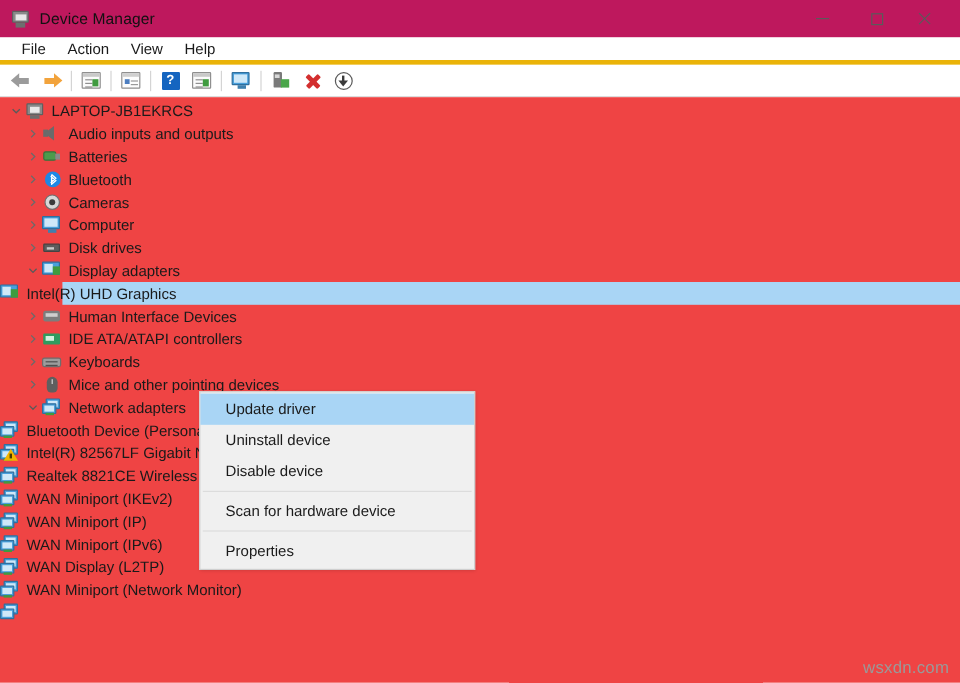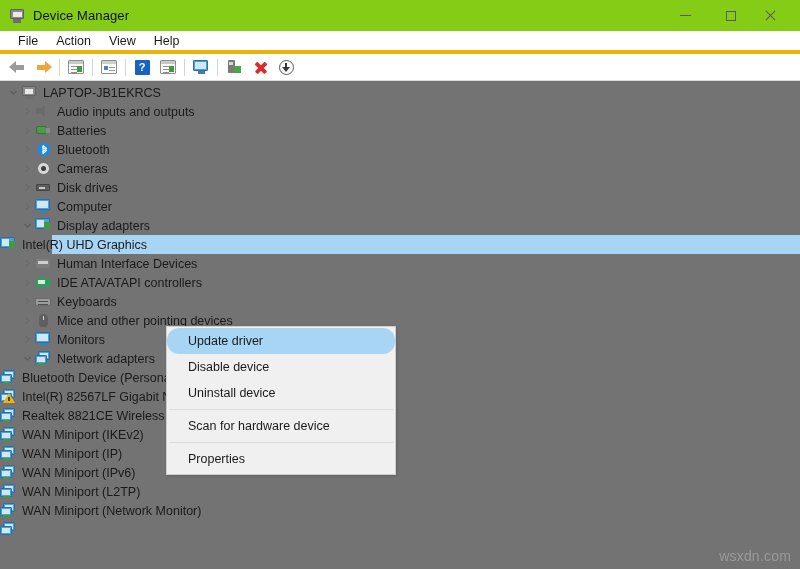--- a/index.html
+++ b/index.html
@@ -12,21 +12,21 @@
     color: #1a1a1a;
     overflow: hidden;
     position: relative;
   }
 
   
   .titlebar {
     height: 31px;
     display: flex;
     align-items: center;
-    background: #84cc16;
+    background: #be185d;
     position: relative;
   }
   .app-icon {
     width: 16px; height: 16px;
     margin-left: 9px; margin-right: 8px;
     position: relative;
     flex: 0 0 auto;
   }
   .app-icon .mon {
     position: absolute; left: 1px; top: 1px;
@@ -186,21 +186,21 @@
     width: 0; height: 0;
     border-left: 4px solid transparent; border-right: 4px solid transparent;
     border-top: 5px solid #3a3a3a;
   }
 
   
   .tree {
     position: relative;
     height: 488px;
     overflow: hidden;
-    background: #737373;
+    background: #ef4444;
     padding-top: 2px;
   }
   .node {
     height: 19px;
     display: flex; align-items: center;
     position: relative;
     white-space: nowrap;
   }
   .node .chev {
     width: 15px; flex: 0 0 15px;
@@ -313,21 +313,20 @@
     padding: 1px 0 2px 0;
     z-index: 20;
   }
   .ctx-item {
     height: 26px;
     display: flex; align-items: center;
     padding-left: 21px;
     font-size: 12.5px;
     color: #1a1a1a;
     position: relative;
-    border-radius: 12px;
   }
   .ctx-item.hover { background: #a9d5f5; }
   .ctx-item.bold { font-weight: normal; }
   .ctx-sep {
     height: 1px; background: #dcdcdc;
     margin: 3px 2px 3px 2px;
   }
 
   .watermark {
     position: absolute;
@@ -497,41 +496,41 @@
     <span class="nlabel">Cameras</span>
   </div>
 
   <div class="node lvl1">
     <span class="chev">
       <svg width="9" height="9" viewBox="0 0 9 9">
           <path d="M3 1.5 L6 4.5 L3 7.5" fill="none" stroke="#6a6a6a" stroke-width="1.1"></path>
         </svg>
     </span>
     <span class="nicon">
-        <i class="g-disk"></i>
-      </span>
-    <span class="nlabel">Disk drives</span>
-  </div>
-
-  <div class="node lvl1">
-    <span class="chev">
-      <svg width="9" height="9" viewBox="0 0 9 9">
-          <path d="M3 1.5 L6 4.5 L3 7.5" fill="none" stroke="#6a6a6a" stroke-width="1.1"></path>
-        </svg>
-    </span>
-    <span class="nicon">
         <i class="g-mon"></i>
         <i class="g-monst"></i>
       </span>
     <span class="nlabel">Computer</span>
   </div>
 
   <div class="node lvl1">
     <span class="chev">
       <svg width="9" height="9" viewBox="0 0 9 9">
+          <path d="M3 1.5 L6 4.5 L3 7.5" fill="none" stroke="#6a6a6a" stroke-width="1.1"></path>
+        </svg>
+    </span>
+    <span class="nicon">
+        <i class="g-disk"></i>
+      </span>
+    <span class="nlabel">Disk drives</span>
+  </div>
+
+  <div class="node lvl1">
+    <span class="chev">
+      <svg width="9" height="9" viewBox="0 0 9 9">
           <path d="M1.5 3 L4.5 6 L7.5 3" fill="none" stroke="#5a5a5a" stroke-width="1.1"></path>
         </svg>
     </span>
     <span class="nicon">
         <i class="g-display"></i>
         <i class="g-displaychip"></i>
       </span>
     <span class="nlabel">Display adapters</span>
   </div>
 
@@ -586,32 +585,20 @@
       <svg width="9" height="9" viewBox="0 0 9 9">
           <path d="M3 1.5 L6 4.5 L3 7.5" fill="none" stroke="#6a6a6a" stroke-width="1.1"></path>
         </svg>
     </span>
     <span class="nicon">
         <i class="g-mouse"></i>
       </span>
     <span class="nlabel">Mice and other pointing devices</span>
   </div>
 
-  <div class="node lvl1">
-    <span class="chev">
-      <svg width="9" height="9" viewBox="0 0 9 9">
-          <path d="M3 1.5 L6 4.5 L3 7.5" fill="none" stroke="#6a6a6a" stroke-width="1.1"></path>
-        </svg>
-    </span>
-    <span class="nicon">
-        <i class="g-mon"></i>
-        <i class="g-monst"></i>
-      </span>
-    <span class="nlabel">Monitors</span>
-  </div>
 
   <div class="node lvl1">
     <span class="chev">
       <svg width="9" height="9" viewBox="0 0 9 9">
           <path d="M1.5 3 L4.5 6 L7.5 3" fill="none" stroke="#5a5a5a" stroke-width="1.1"></path>
         </svg>
     </span>
     <span class="nicon">
         <i class="g-net1"></i>
         <i class="g-net2"></i>
@@ -668,21 +655,21 @@
         <i class="g-netst"></i>
       </span>
     <span class="nlabel">WAN Miniport (IPv6)</span>
   </div>
   <div class="node lvl2">
     <span class="nicon">
         <i class="g-net1"></i>
         <i class="g-net2"></i>
         <i class="g-netst"></i>
       </span>
-    <span class="nlabel">WAN Miniport (L2TP)</span>
+    <span class="nlabel">WAN Display (L2TP)</span>
   </div>
   <div class="node lvl2">
     <span class="nicon">
         <i class="g-net1"></i>
         <i class="g-net2"></i>
         <i class="g-netst"></i>
       </span>
     <span class="nlabel">WAN Miniport (Network Monitor)</span>
   </div>
   <div class="node lvl2">
@@ -690,24 +677,24 @@
         <i class="g-net1"></i>
         <i class="g-net2"></i>
       </span>
   </div>
 
   <div class="ctxmenu">
     <div class="ctx-item hover">
       <span>Update driver</span>
     </div>
     <div class="ctx-item">
-      <span>Disable device</span>
+      <span>Uninstall device</span>
     </div>
     <div class="ctx-item">
-      <span>Uninstall device</span>
+      <span>Disable device</span>
     </div>
     <div class="ctx-sep"></div>
     <div class="ctx-item">
       <span>Scan for hardware device</span>
     </div>
     <div class="ctx-sep"></div>
     <div class="ctx-item bold">
       <span>Properties</span>
     </div>
 

